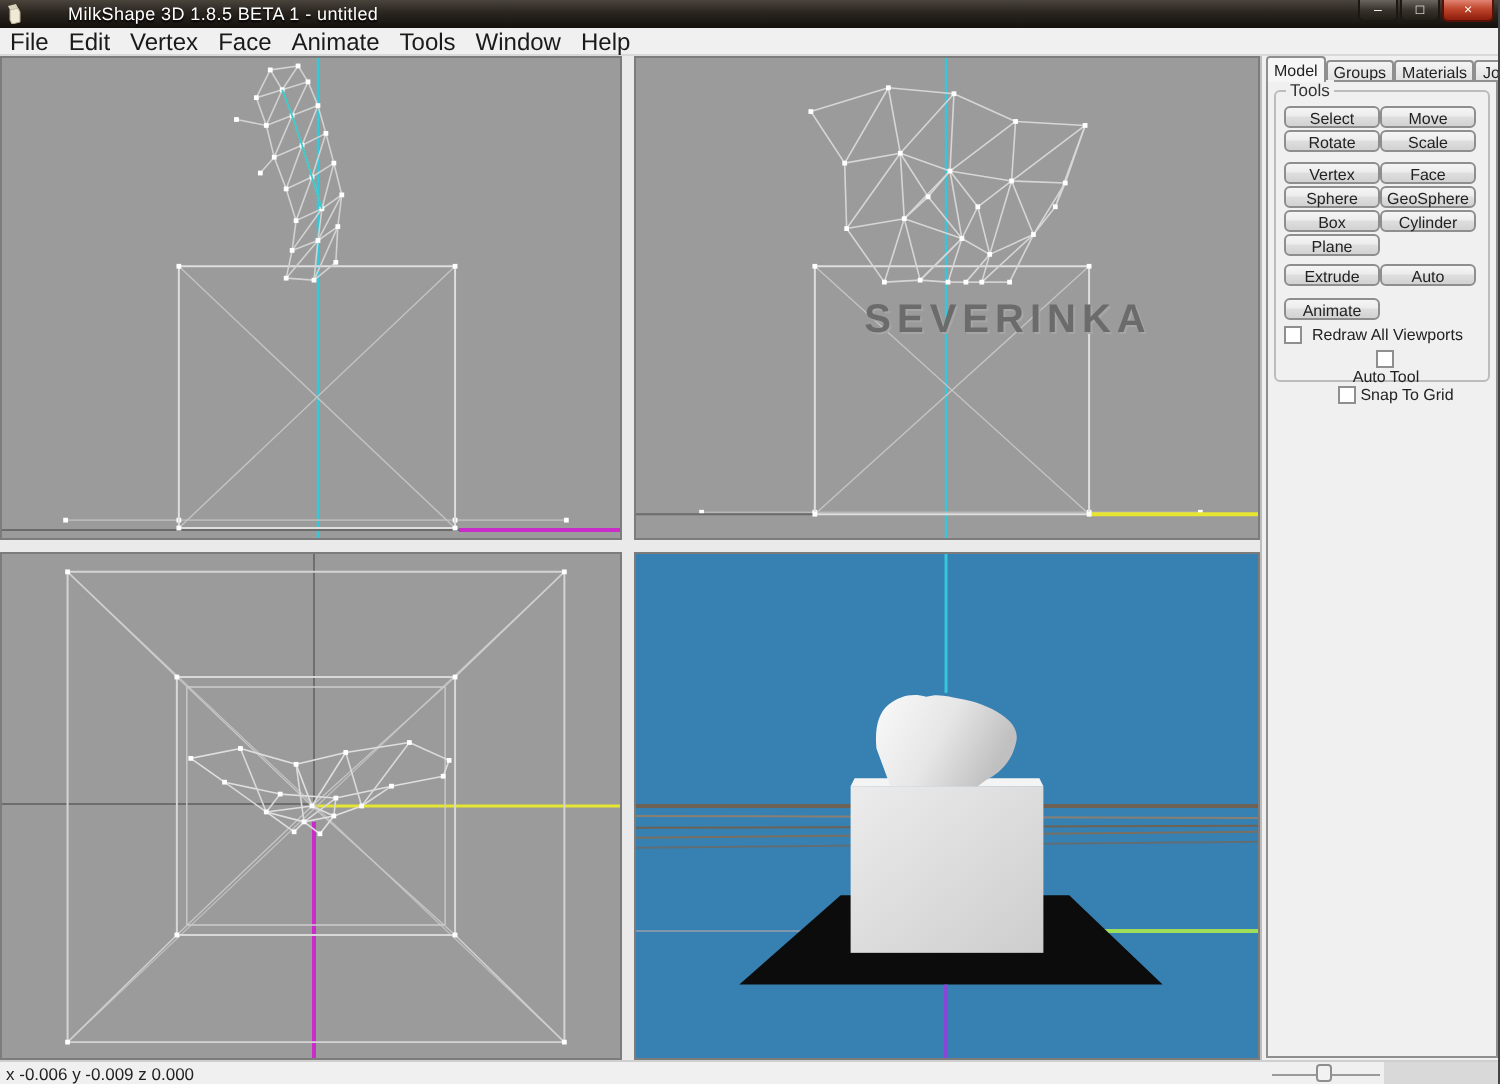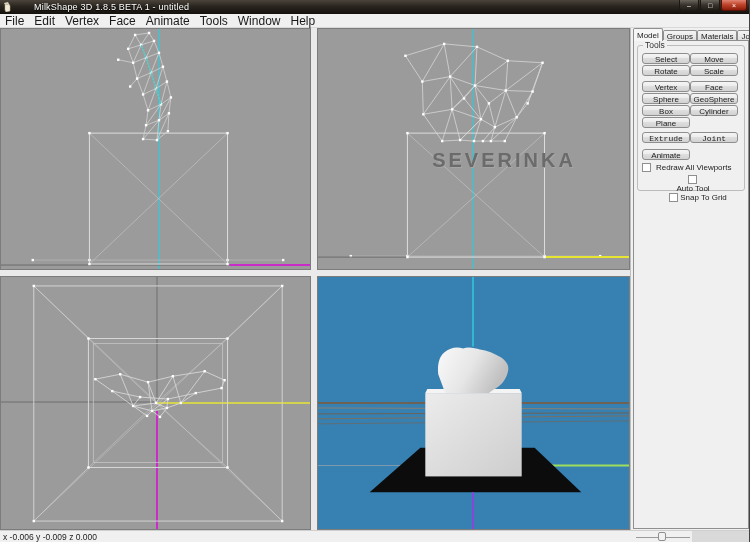--- a/index.html
+++ b/index.html
@@ -47,21 +47,21 @@
     border-radius:2px 2px 0 0; background:linear-gradient(180deg,#f4f4f4,#dfdfdf); height:11px;
     margin-right:0; white-space:nowrap; color:#222; }
   .tab.active { background:#f6f6f6; height:13px; position:relative; z-index:2; padding-top:2px; }
   .tab-page { position:absolute; left:2px; top:12px; width:116px; height:489px;
     border:1px solid #8f8f8f; background:#f0f0f0; }
   .groupbox { position:absolute; left:3px; top:4px; width:108px; height:146px;
     border:1px solid #bcbcbc; border-radius:3px; }
   .groupbox-label { position:absolute; top:-6px; left:5px; background:#f0f0f0; padding:0 2px; font-size:8.5px; color:#333; }
   .btn-rows { position:absolute; left:4px; top:7px; width:100px; }
   .btn-row { display:flex; gap:0; margin-bottom:1px; }
-  .gap5 { margin-top:5px; } .gap4 { margin-top:4px;font-family:Liberation Mono, monospace; } .gap6 { margin-top:6px; } .gap3 { margin-top:3px; }
+  .gap5 { margin-top:5px; } .gap4 { margin-top:4px; } .gap6 { margin-top:6px; } .gap3 { margin-top:3px; }
   .tool-btn { width:48px; height:11px; font-size:8px; line-height:9px; text-align:center; color:#222;
     border:1px solid #8e8e8e; border-radius:3px; padding-top:1px;
     background:linear-gradient(180deg,#f5f5f5,#ececec 45%,#dedede 50%,#d2d2d2); }
   .cb-row { display:flex; align-items:center; gap:3px; margin-bottom:3px; }
   .cb-row2 { display:flex; align-items:center;flex-direction:column; }
   .cb { width:9px; height:9px; border:1px solid #8f8f8f; background:#fff; flex:0 0 auto; }
   .cb-label { font-size:8px; color:#222; white-space:nowrap; margin-left:2px; }
   .cb-group2 { display:flex; align-items:center; margin-left:12px; }
 
   
@@ -463,21 +463,21 @@
             </div>
             <div class="btn-row">
               <div class="tool-btn">Box</div>
               <div class="tool-btn">Cylinder</div>
             </div>
             <div class="btn-row">
               <div class="tool-btn">Plane</div>
             </div>
             <div class="btn-row gap4">
               <div class="tool-btn">Extrude</div>
-              <div class="tool-btn">Joint</div>
+              <div class="tool-btn">Auto</div>
             </div>
             <div class="btn-row gap6">
               <div class="tool-btn">Animate</div>
             </div>
             <div class="cb-row gap3">
               <span class="cb"></span>
               <span class="cb-label">Redraw All Viewports</span>
             </div>
             <div class="cb-row2">
               <span class="cb"></span>

